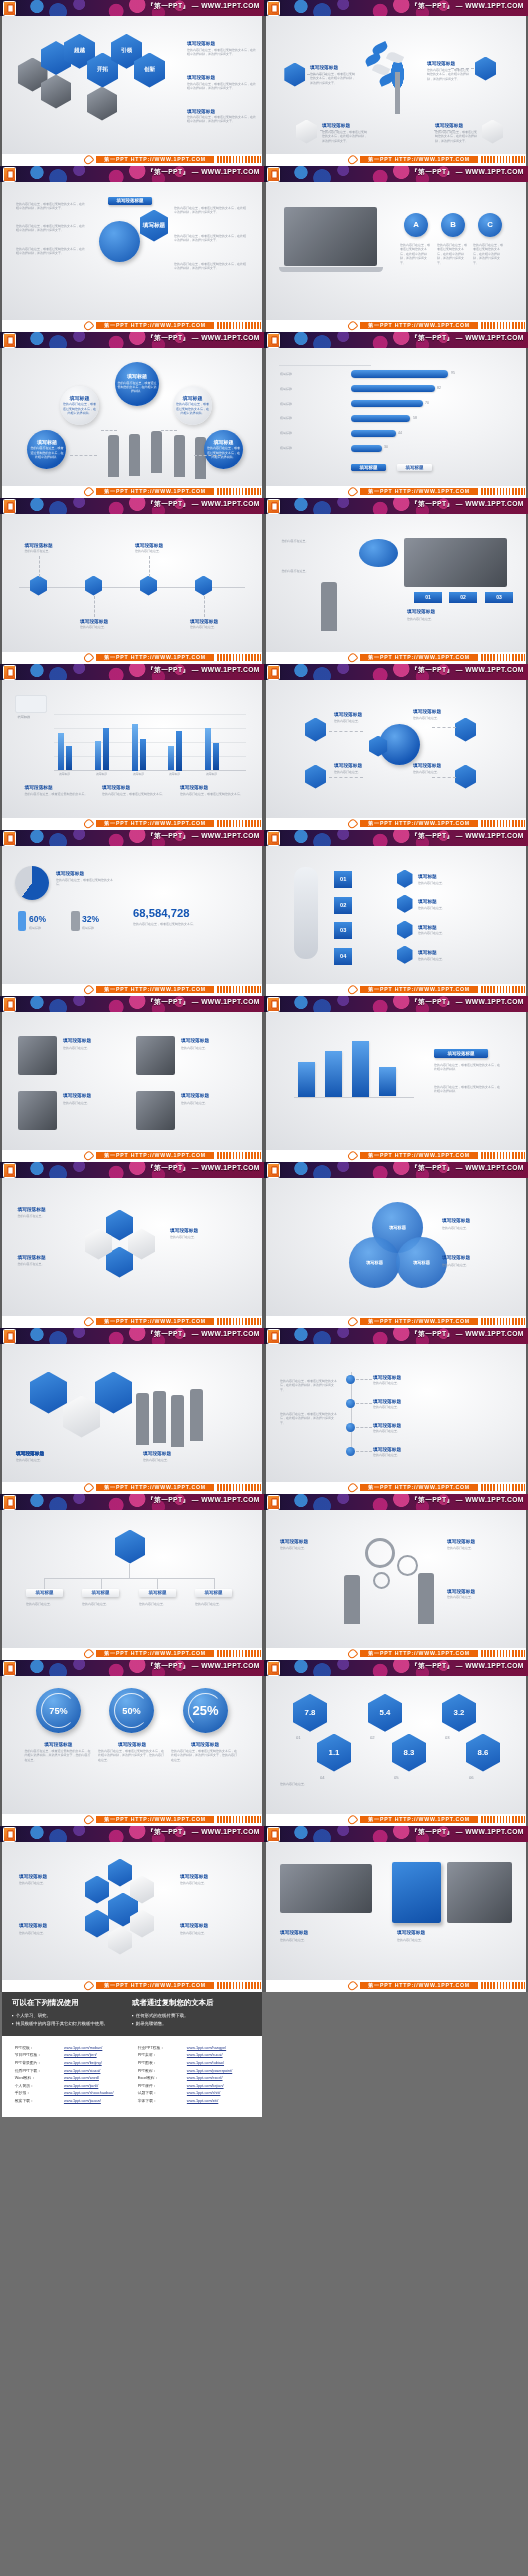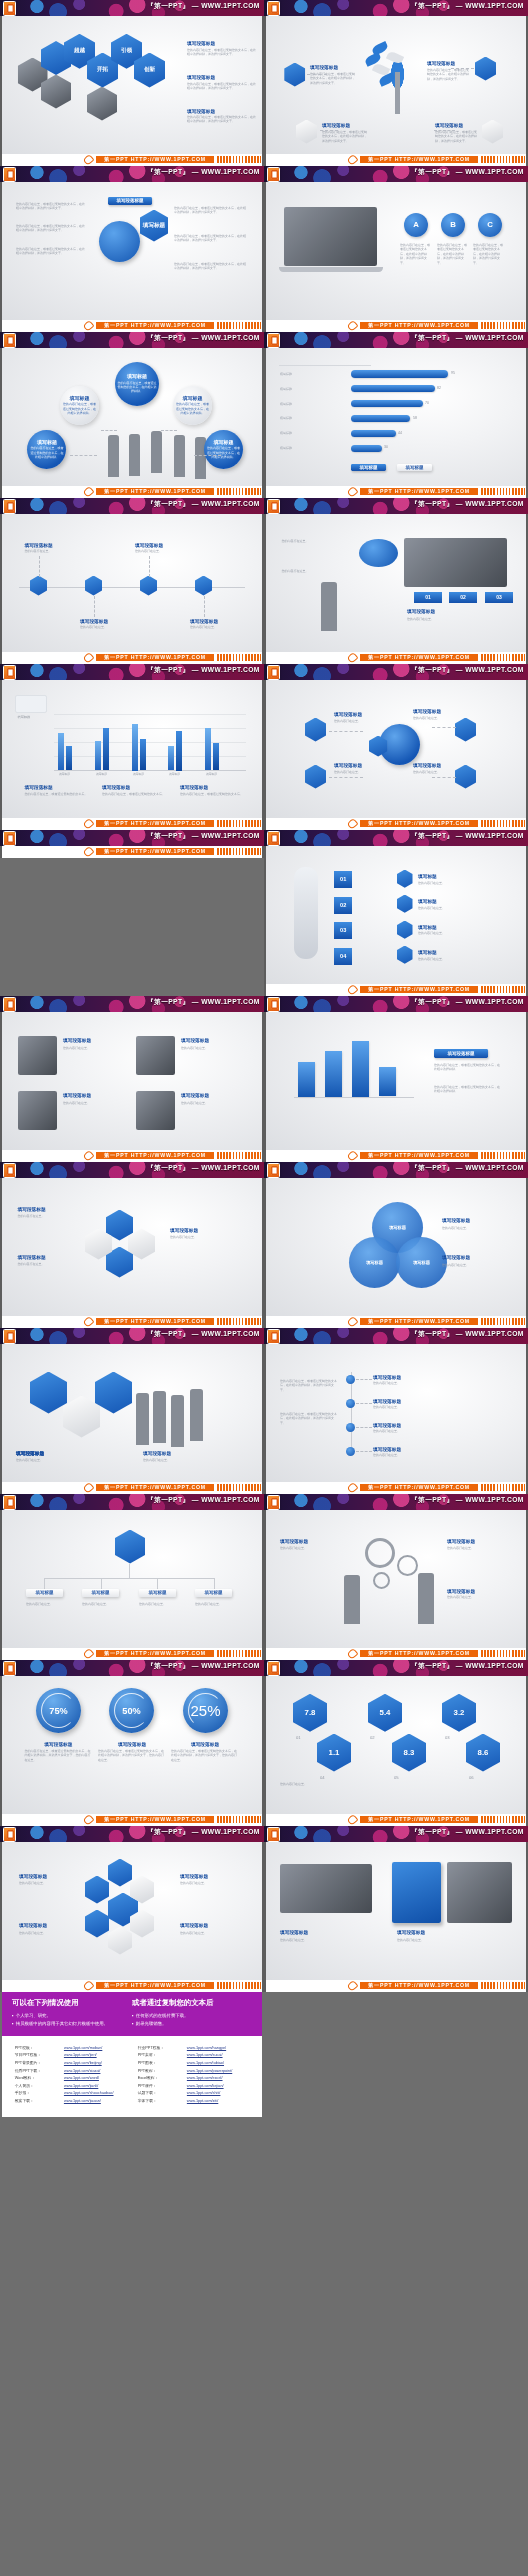--- a/index.html
+++ b/index.html
@@ -113,21 +113,21 @@
 
   .gear { position:absolute; border-radius:50%; border:3.5px solid #9aa0a9; }
 
   
   .footer { width:529px; background:#6e6e6e; padding:0; }
   .fwrap { width:260px; margin:0 0 0 2.1px; background:#fff; }
   .flogo { text-align:center; padding:10px 0 4.2px; }
   .flogo .big { font-size:28px; font-weight:bold; color:#1f3a63; letter-spacing:0.7px; line-height:1; }
   .flogo .big .dash { color:#ee7013; }
   .flogo .url { font-size:11px; color:#ee7013; letter-spacing:0.8px; margin-top:2.1px; font-weight:bold;}
-  .fnavy { background:#a21caf; color:#fff; padding:6.3px 10px 7.8px; display:flex; }
+  .fnavy { background:#404040; color:#fff; padding:6.3px 10px 7.8px; display:flex; }
   .fnavy .col { width:50%; }
   .fnavy h4 { font-size:7.4px; margin-bottom:3.5px; }
   .fnavy li { list-style:none; font-size:4.4px; line-height:1.9; }
   .fnavy li::before { content:"\25AA"; margin-right:2.1px; }
   .flinks { display:flex; padding:8.5px 12.7px 11.3px; gap:11.3px; }
   .flinks .col { width:50%; }
   .flinks .row { display:flex; font-size:3.8px; line-height:2; }
   .flinks .lbl { width:44%; color:#3a3a3a; }
   .flinks .lk  { color:#2a3f8f; text-decoration:underline; }
 </style>
@@ -479,20 +479,34 @@
       <span class="pin"></span>
       <span class="wmbar">第一PPT HTTP://WWW.1PPT.COM</span>
       <span class="ticks"></span>
     </div>
   </div>
   <div class="cell h235">
     <div class="band">
       <span class="logo"></span>
       <span class="btext">『第一PPT』 — WWW.1PPT.COM</span>
     </div>
+    <div class="slide">
+        <div style="position:absolute;left:12.7px;top:20px;width:34px;height:34px;border-radius:50%;
+         background:conic-gradient(#1456b4 0 60%, #cfd3da 60% 100%);box-shadow:0.7px 1.4px 2.8px rgba(0,0,0,.2)"></div>
+        <div class="ttl" style="left:54px;top:24px">填写段落标题</div>
+        <div class="txt" style="left:54px;top:32px;width:61px">您的内容打在这里，或者通过复制您的文本后。</div>
+        <div style="position:absolute;left:15.5px;top:65px;width:8.5px;height:20px;background:#4f9ae8;border-radius:2.1px"></div>
+        <div style="position:absolute;left:27px;top:68px;font-size:8.5px;font-weight:bold;color:#1456b4">60%</div>
+        <div class="txt" style="left:27px;top:80px;width:31px">填写标题</div>
+        <div style="position:absolute;left:69px;top:65px;width:8.5px;height:20px;background:#9aa0a9;border-radius:2.1px"></div>
+        <div style="position:absolute;left:80px;top:68px;font-size:8.5px;font-weight:bold;color:#1456b4">32%</div>
+        <div class="txt" style="left:80px;top:80px;width:31px">填写标题</div>
+        <div style="position:absolute;left:131px;top:61px;font-size:11.3px;font-weight:bold;color:#1456b4">68,584,728</div>
+        <div class="txt" style="left:131px;top:76px;width:99px">您的内容打在这里，或者通过复制您的文本后。</div>
+      </div>
     <div class="wmstrip">
       <span class="pin"></span>
       <span class="wmbar">第一PPT HTTP://WWW.1PPT.COM</span>
       <span class="ticks"></span>
     </div>
   </div>
   <div class="cell h235">
     <div class="band">
       <span class="logo"></span>
       <span class="btext">『第一PPT』 — WWW.1PPT.COM</span>
@@ -768,21 +782,21 @@
            <span style="position:absolute;inset:5px;border-radius:50%;border:1.4px solid rgba(255,255,255,.8);
              border-right-color:transparent;border-bottom-color:rgba(255,255,255,.8)"></span>
         </div>
         <div style="position:absolute;left:99px;top:65px;width:62px;text-align:center;font-size:4.7px;
            font-weight:bold;color:#1a4fa0">填写段落标题</div>
         <div style="position:absolute;left:96px;top:73px;width:68px;font-size:3px;color:#9298a3;
            line-height:1.5">您的内容打在这里，或者通过复制您的文本后，在此框中选择粘贴，并选择只保留文字，您的内容打在这里。</div>
         <div style="position:absolute;left:181px;top:12.7px;width:45px;height:45px;border-radius:50%;
            background:radial-gradient(circle at 38% 28%,#6bafef,#0f4fa8);box-shadow:1.4px 2.8px 5px rgba(0,0,0,.25);
            display:flex;align-items:center;justify-content:center">
-           <span style="color:#fff;font-size:15px;font-weight:normal">25%</span>
+           <span style="color:#fff;font-size:13px;font-weight:bold">25%</span>
            <span style="position:absolute;inset:5px;border-radius:50%;border:1.4px solid rgba(255,255,255,.8);
              border-right-color:transparent;border-bottom-color:transparent"></span>
         </div>
         <div style="position:absolute;left:172px;top:65px;width:62px;text-align:center;font-size:4.7px;
            font-weight:bold;color:#1a4fa0">填写段落标题</div>
         <div style="position:absolute;left:169px;top:73px;width:68px;font-size:3px;color:#9298a3;
            line-height:1.5">您的内容打在这里，或者通过复制您的文本后，在此框中选择粘贴，并选择只保留文字，您的内容打在这里。</div>
       </div>
     <div class="wmstrip">
       <span class="pin"></span>

